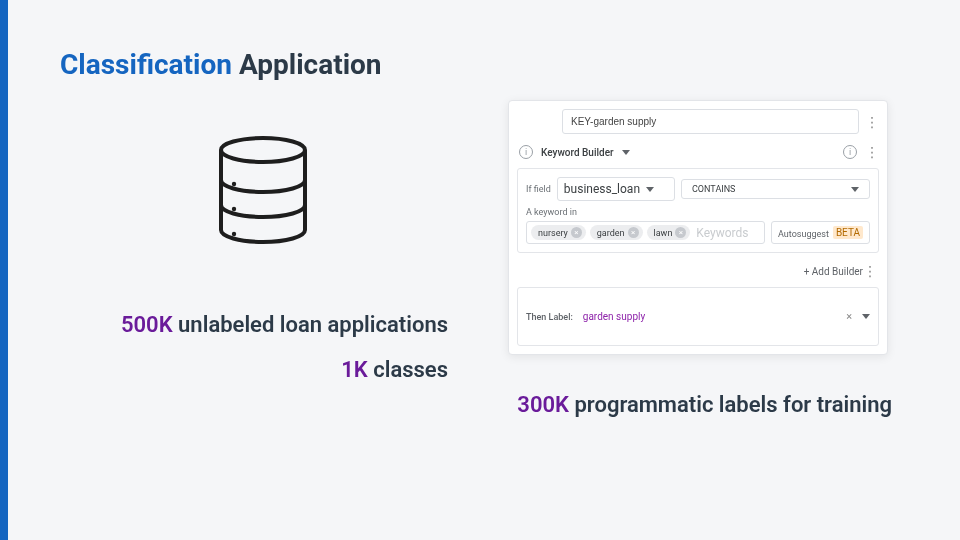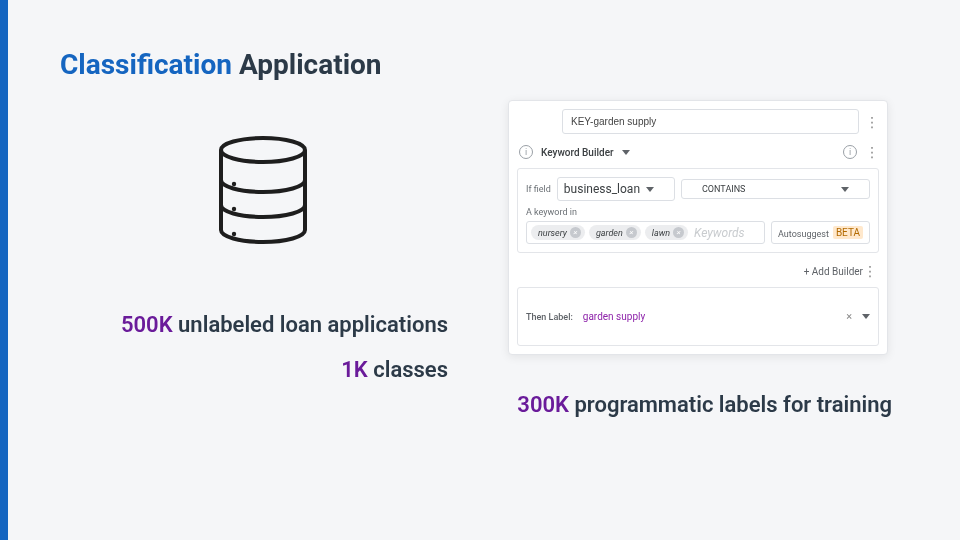--- a/index.html
+++ b/index.html
@@ -104,38 +104,37 @@
   background: #fff;
   position: relative;
   display: inline-flex; align-items: center;
   gap: 6px;
   color: #3c4043;
 }
 .select-lg {
   flex: 1;
   border: 1px solid #dcdfe4;
   border-radius: 3px;
-  padding: 4px 20px;
+  padding: 4px 10px;
   font-size: 9px;
   background: #fff;
   display: flex; align-items: center;
   color: #3c4043;
 }
 .tag-row {
   display: flex; gap: 6px; align-items: center;
   margin-top: 4px;
 }
 .tag-input-box {
   flex: 1;
   border: 1px solid #dcdfe4;
   border-radius: 3px;
   padding: 3px 4px;
   display: flex; gap: 4px; align-items: center;
   flex-wrap: wrap;
-  font-style: italic;
 }
 .tag {
   background: #ecedef;
   border-radius: 10px;
   padding: 2px 4px 2px 7px;
   font-size: 9px;
   color: #3c4043;
   display: inline-flex; align-items: center; gap: 3px;
 }
 .tag .x {

